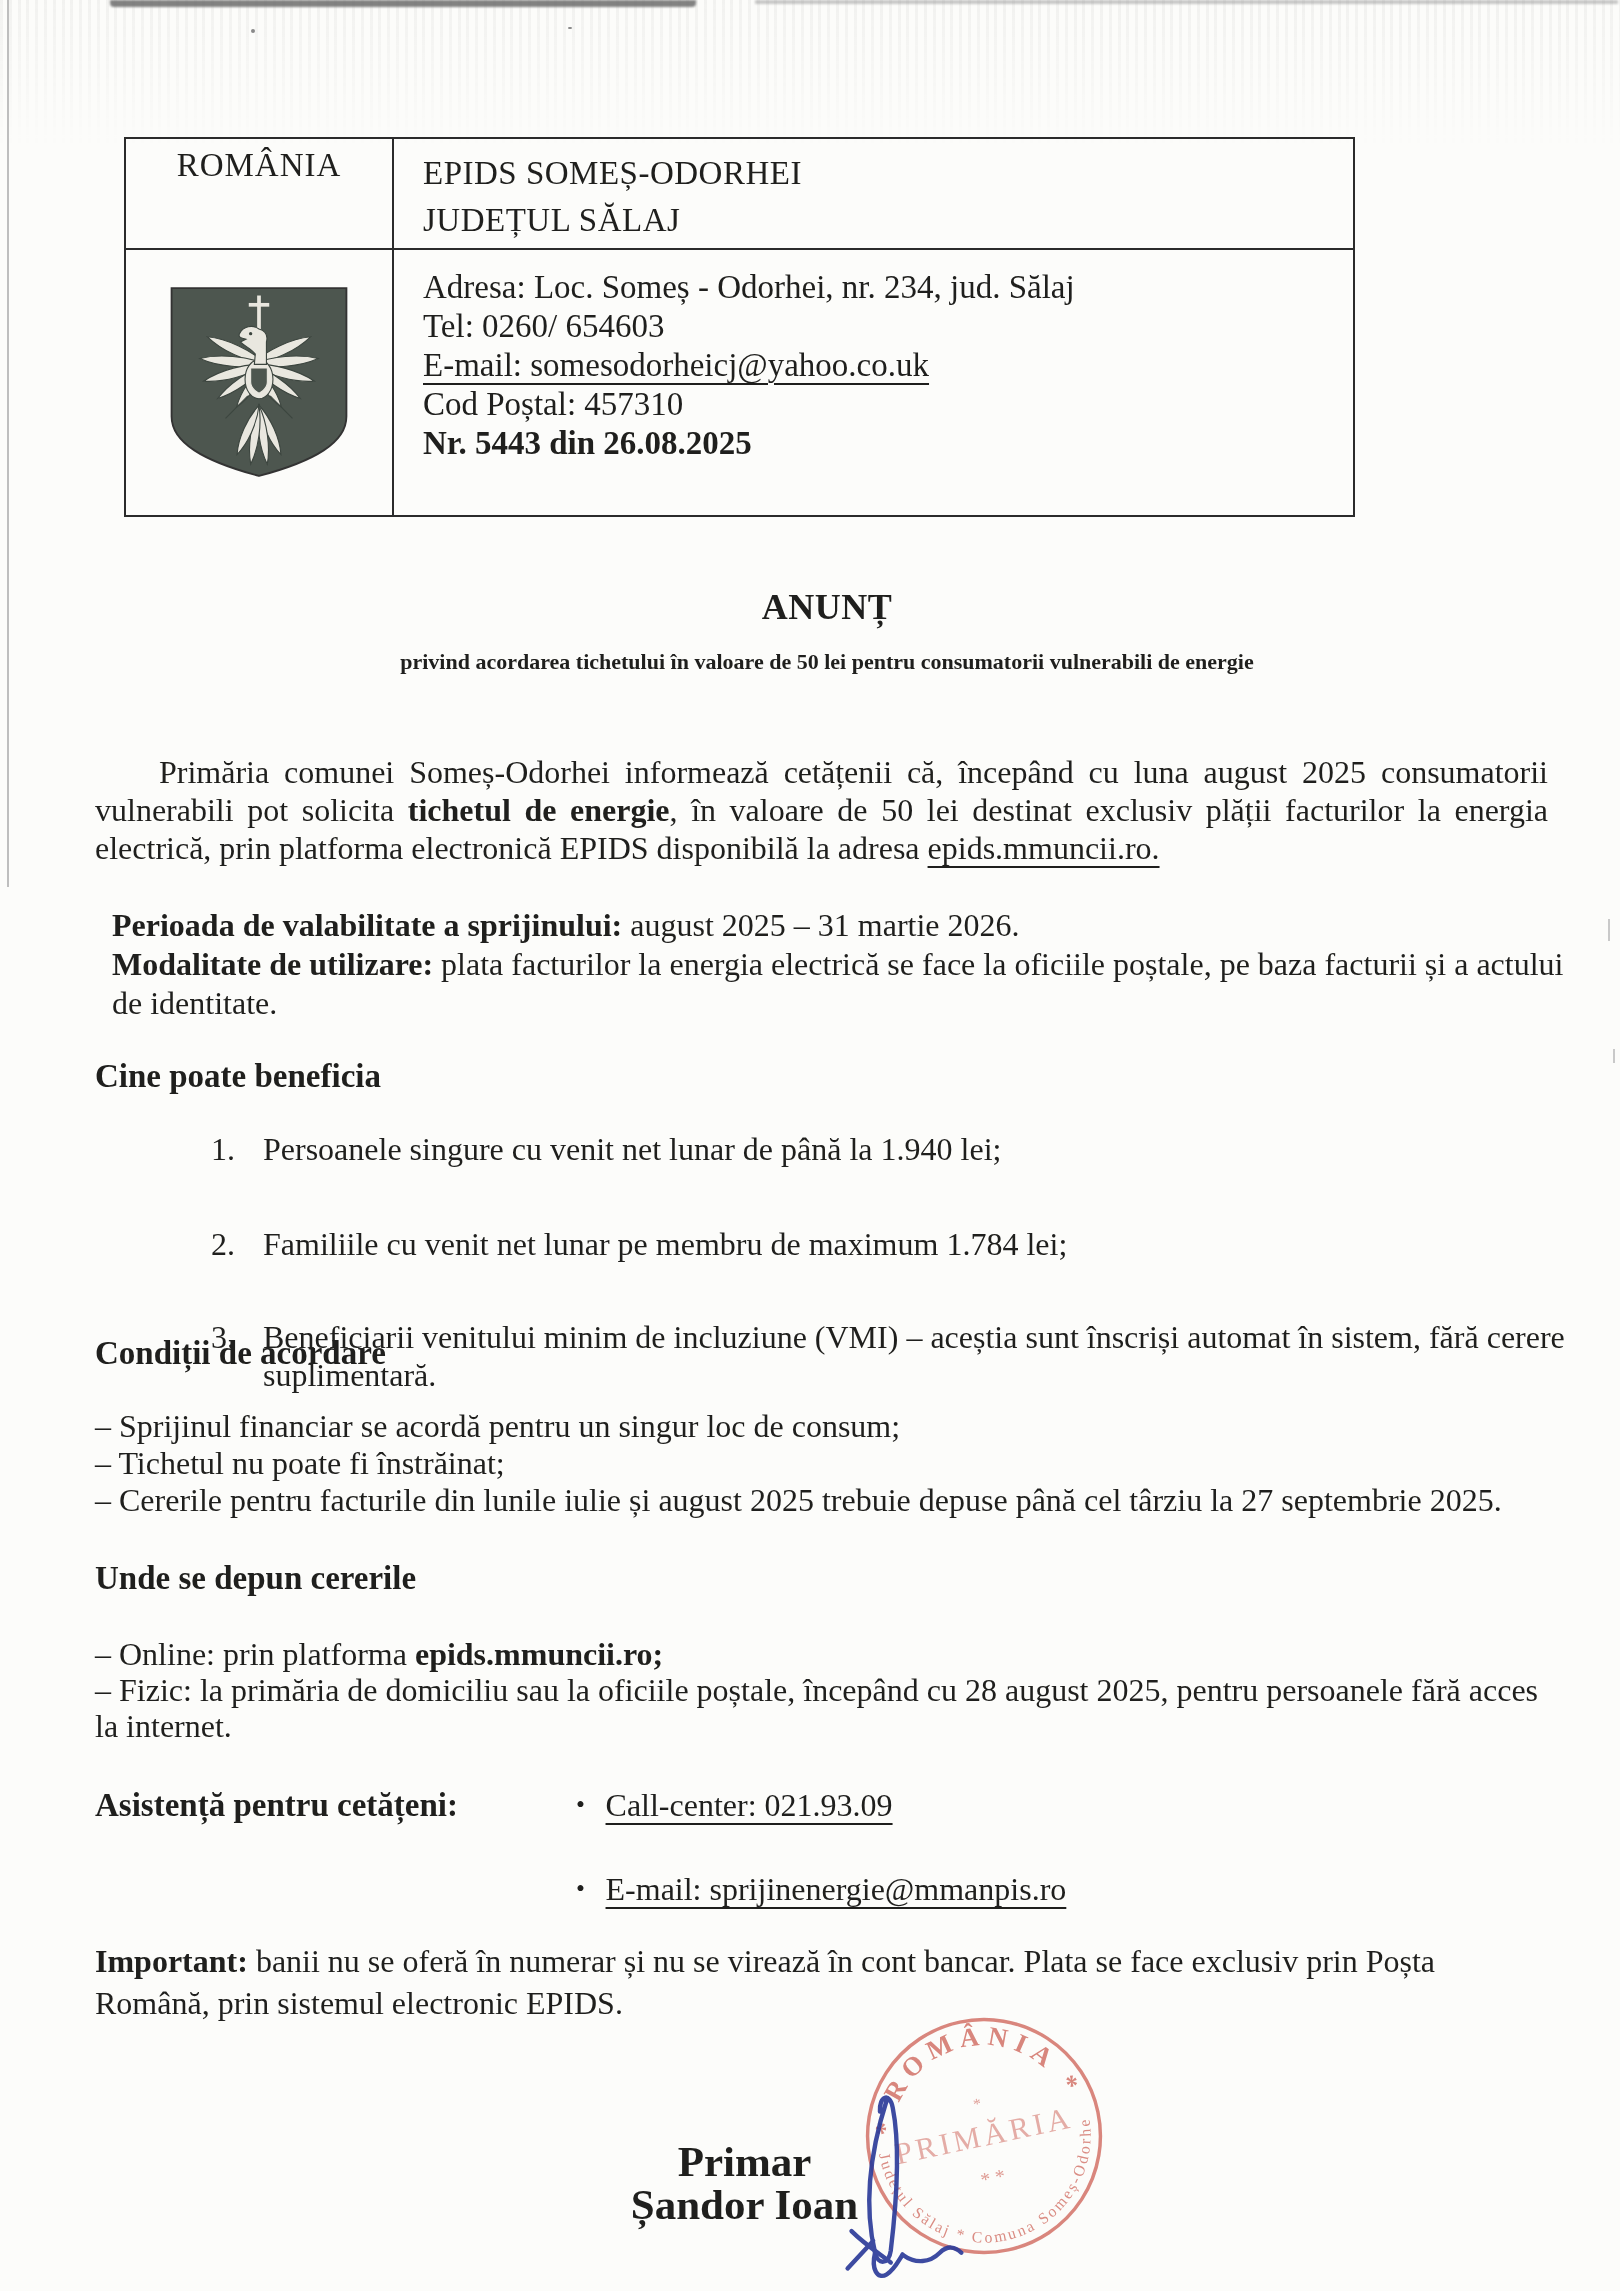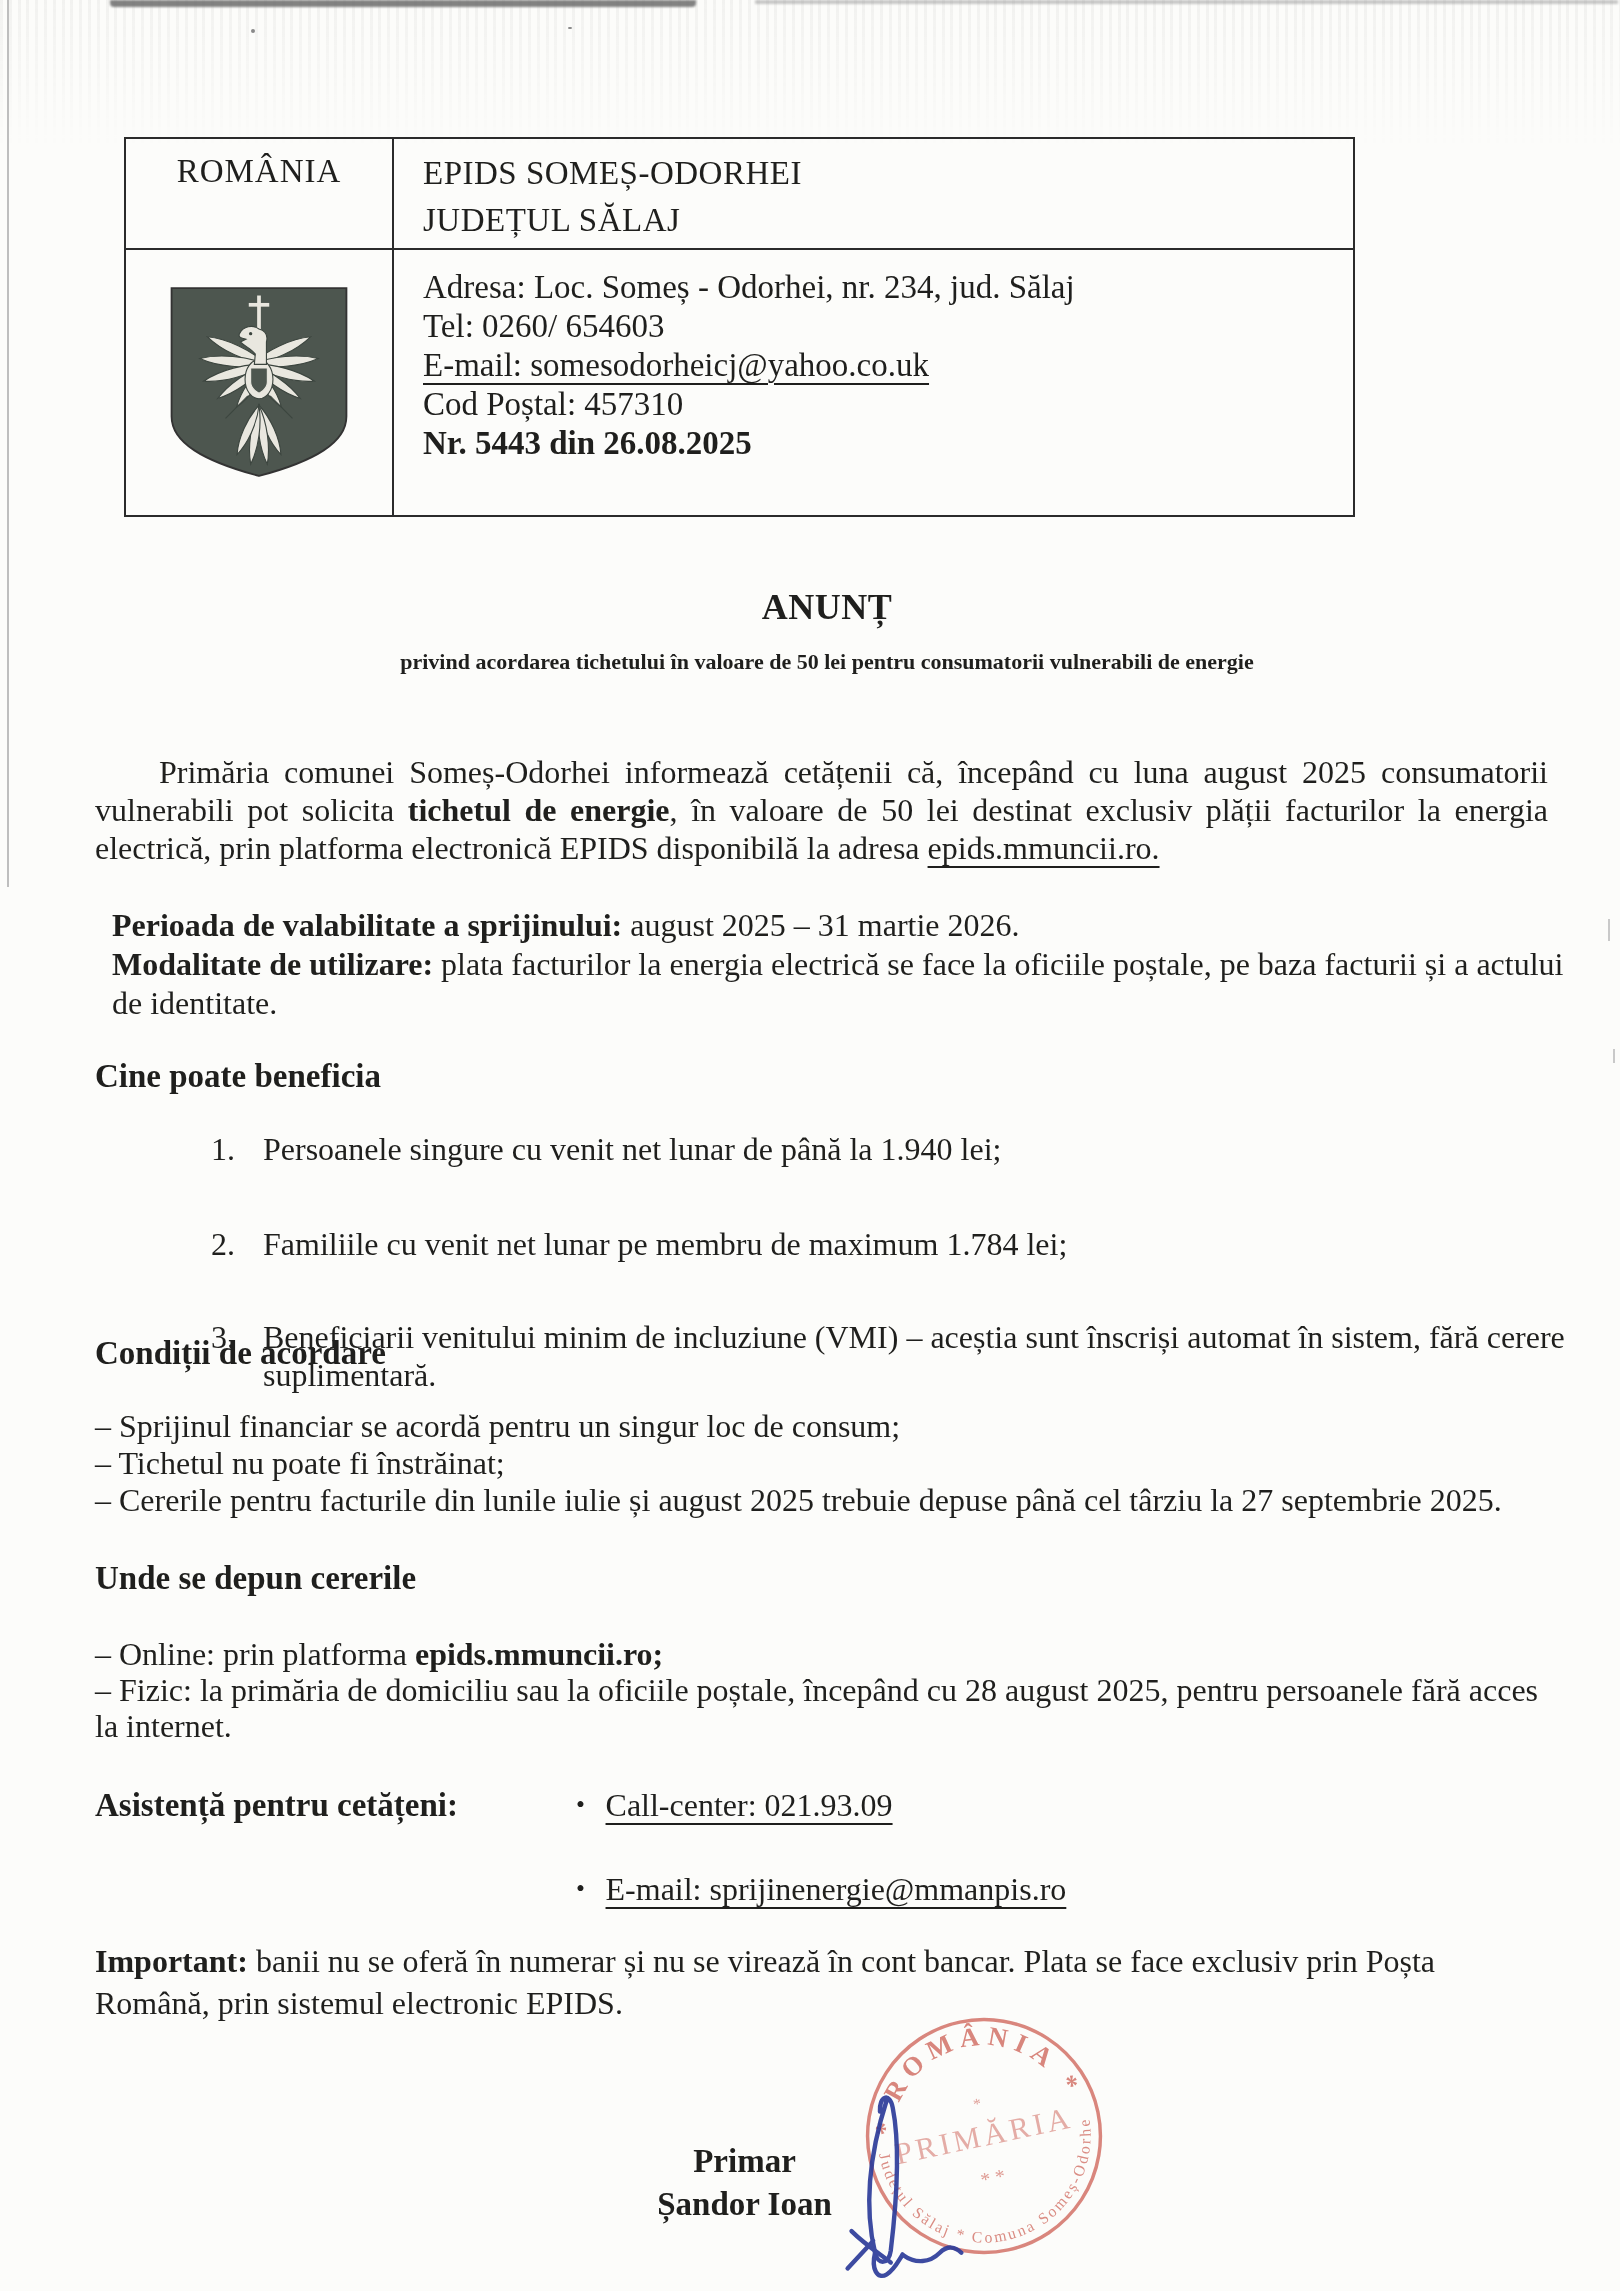--- a/index.html
+++ b/index.html
@@ -24,21 +24,21 @@
   .speck{position:absolute;background:#8a8a8a;border-radius:50%;}
   .edge-mark{position:absolute;background:#c9c9c9;}
   
   .header-table{
     position:absolute;left:124px;top:137px;width:1231px;height:380px;
     display:grid;grid-template-columns:268px 1fr;grid-template-rows:111px 1fr;
     border:2px solid #2b2b2b;box-sizing:border-box;
     font-size:33px;line-height:39px;
   }
   .ht-cell{box-sizing:border-box;}
-  .ht-r1c1{border-right:2px solid #2b2b2b;border-bottom:2px solid #2b2b2b;text-align:center;padding-top:13px;letter-spacing:1px;}
+  .ht-r1c1{border-right:2px solid #2b2b2b;border-bottom:2px solid #2b2b2b;text-align:center;padding-top:7px;letter-spacing:1px;}
   .ht-r1c2{border-bottom:2px solid #2b2b2b;padding:10.8px 0 0 29px;line-height:47px;letter-spacing:0.5px;}
   .ht-r2c1{border-right:2px solid #2b2b2b;display:flex;justify-content:center;align-items:flex-start;padding-top:36px;}
   .ht-r2c2{padding:17.6px 0 0 29px;line-height:39px;}
   .bold{font-weight:bold;}
   .underline{text-decoration:underline;text-underline-offset:6.9px;text-decoration-thickness:2px;}
   
   .abs{position:absolute;}
   .body-text{font-size:32px;line-height:38px;}
   .nowrap{white-space:nowrap;}
   .center{text-align:center;}
@@ -48,21 +48,21 @@
   .p-validity{left:112px;top:906px;width:1460px;line-height:39px;}
   .h-section{font-size:33px;font-weight:bold;}
   .ben-item{position:relative;padding-left:168px;box-sizing:border-box;}
   .ben-item .num{position:absolute;left:116px;}
   .cond-list{left:95px;top:1408px;width:1509px;line-height:37px;}
   .sub-lines{left:95px;top:1636px;width:1464px;line-height:36px;}
   .assist-label{left:95px;top:1786px;}
   .assist-bullet{display:flex;align-items:baseline;gap:20.6px;}
   .blt{font-size:25.5px;transform:translateY(-2.9px);}
   .p-important{left:95px;top:1940px;width:1455px;line-height:42px;}
-  .sign-block{left:617px;top:2140px;width:255px;text-align:center;font-size:33px;font-weight:bold;line-height:43px;}
+  .sign-block{left:617px;top:2140px;width:255px;text-align:center;font-size:43px;font-weight:bold;line-height:43px;}
   .stamp-wrap{left:836px;top:1988px;width:296px;height:296px;opacity:.88;}
   .sig-wrap{left:826px;top:2086px;width:206px;height:204px;}
 </style>
 </head>
 <body>
 
 <div class="page">
 
   <div class="top-streaks"></div>
   <div class="top-band-dark"></div>

